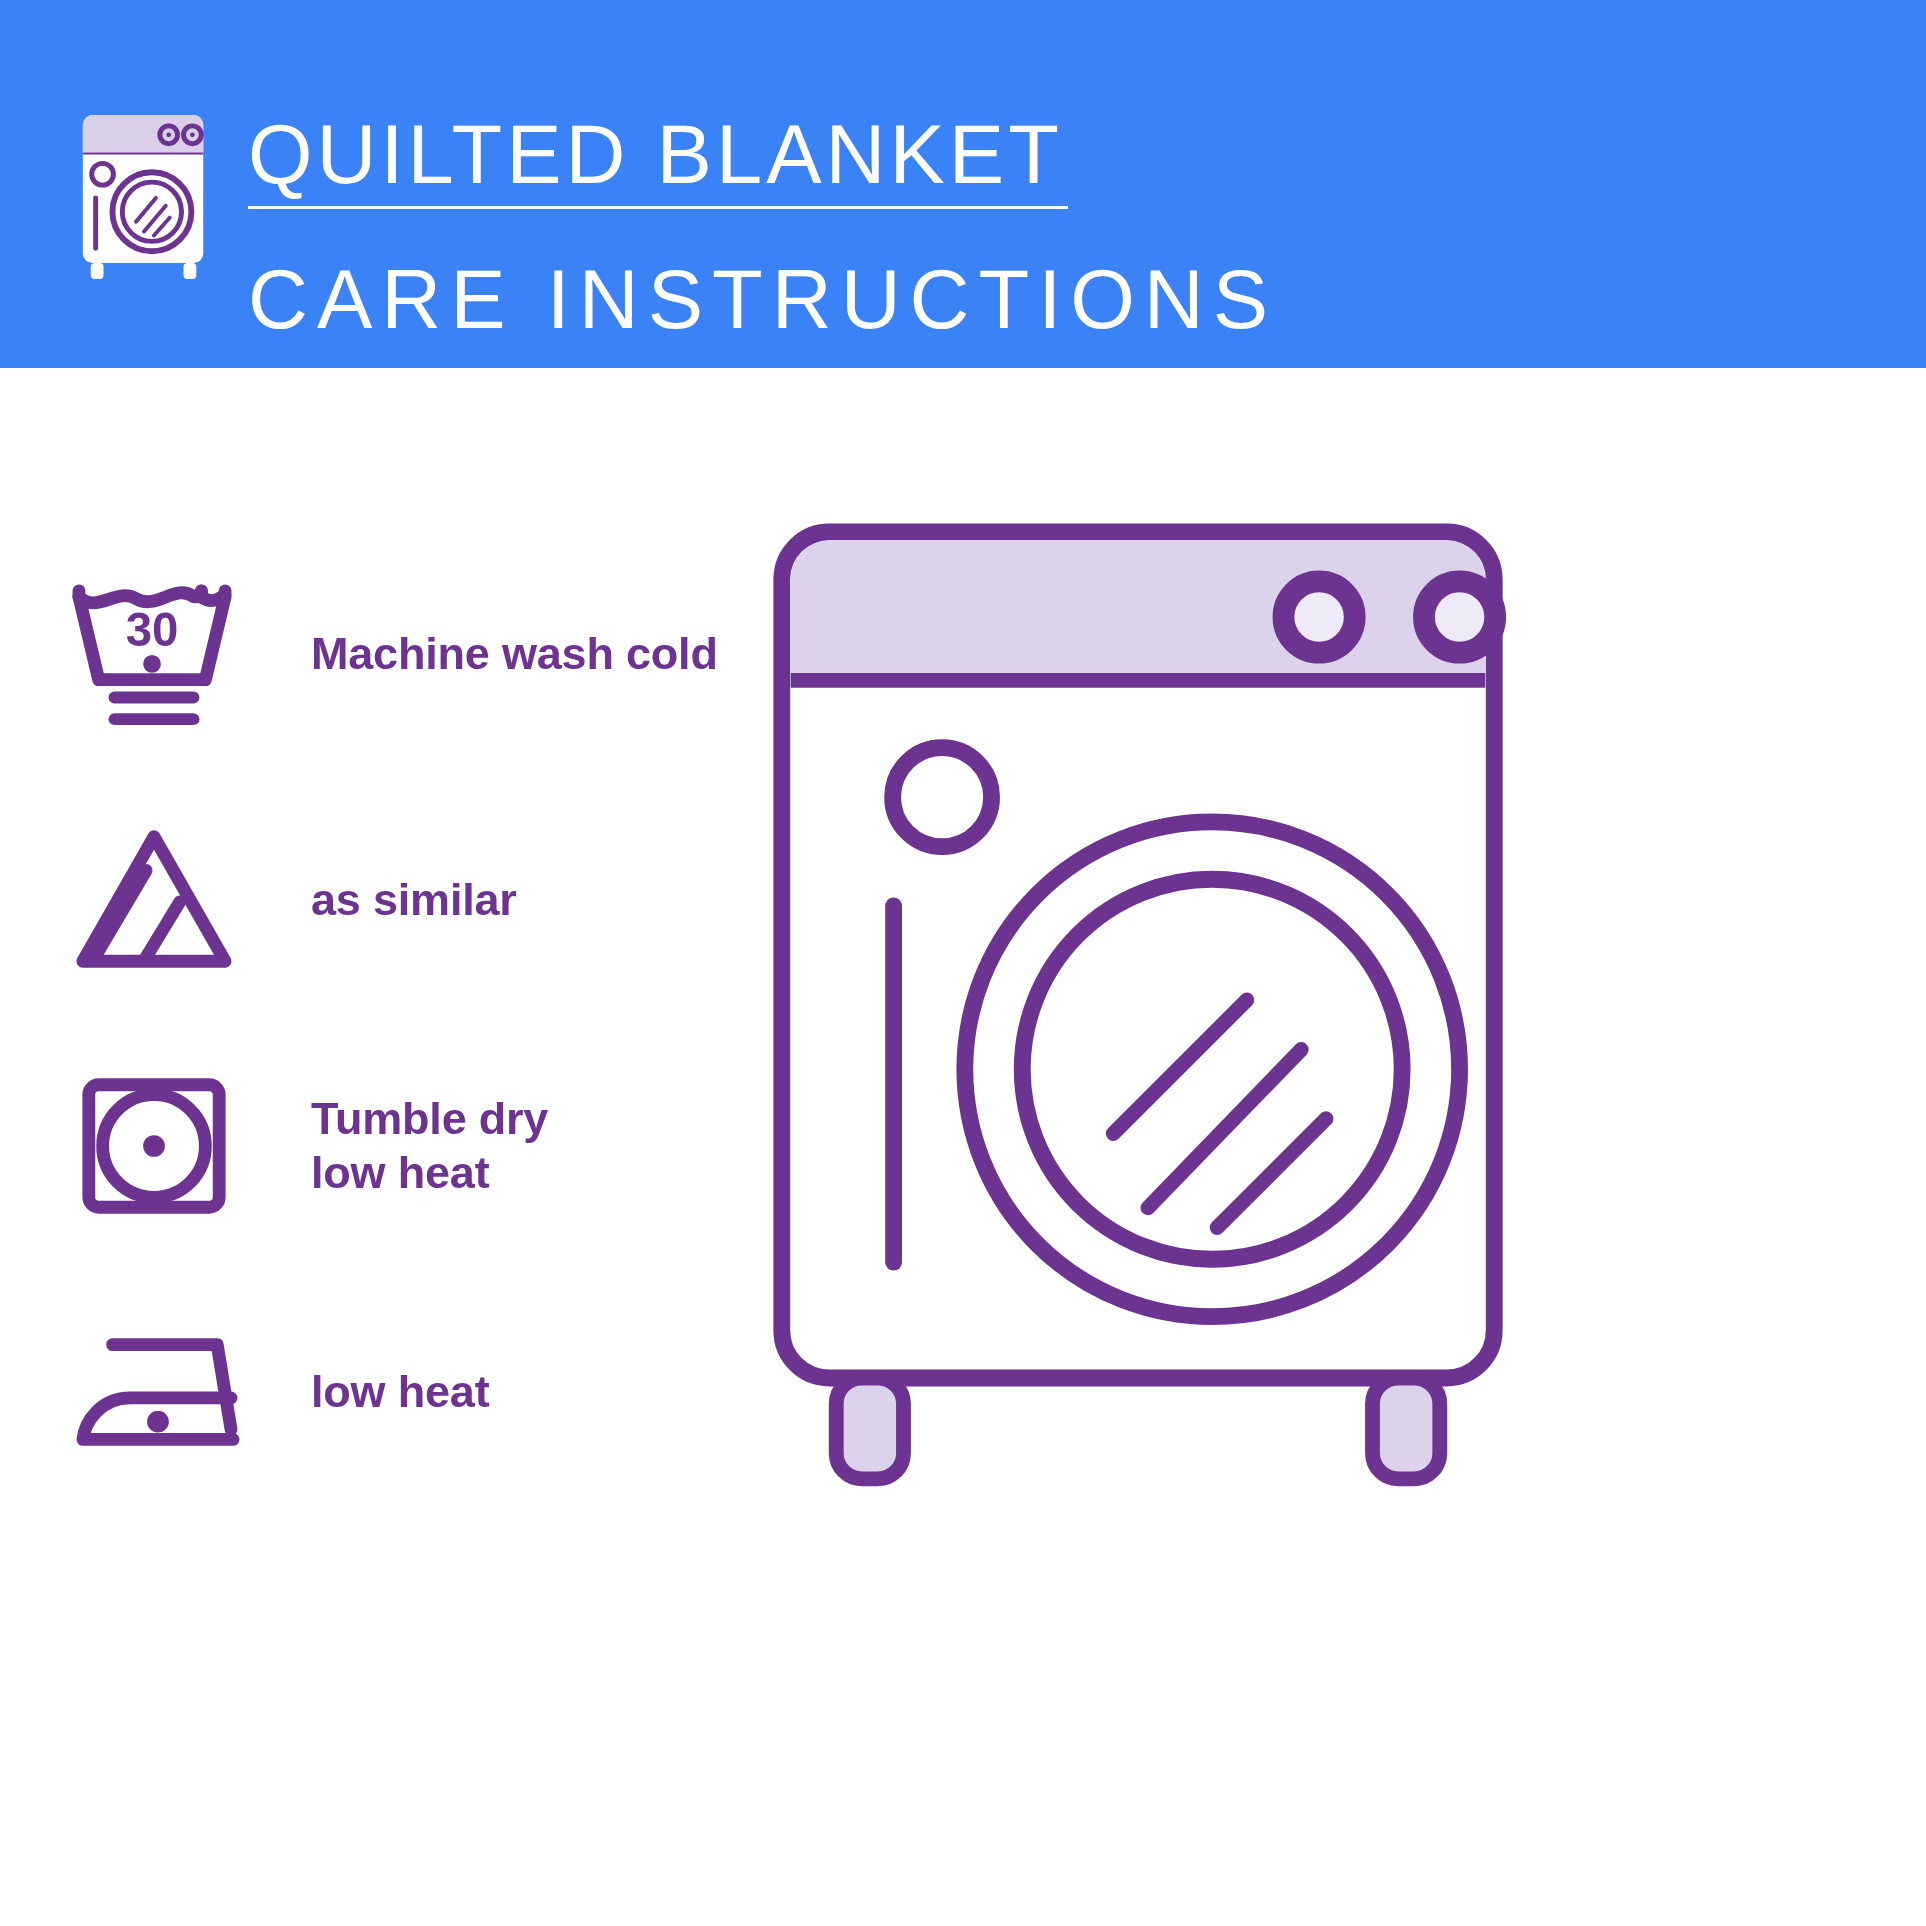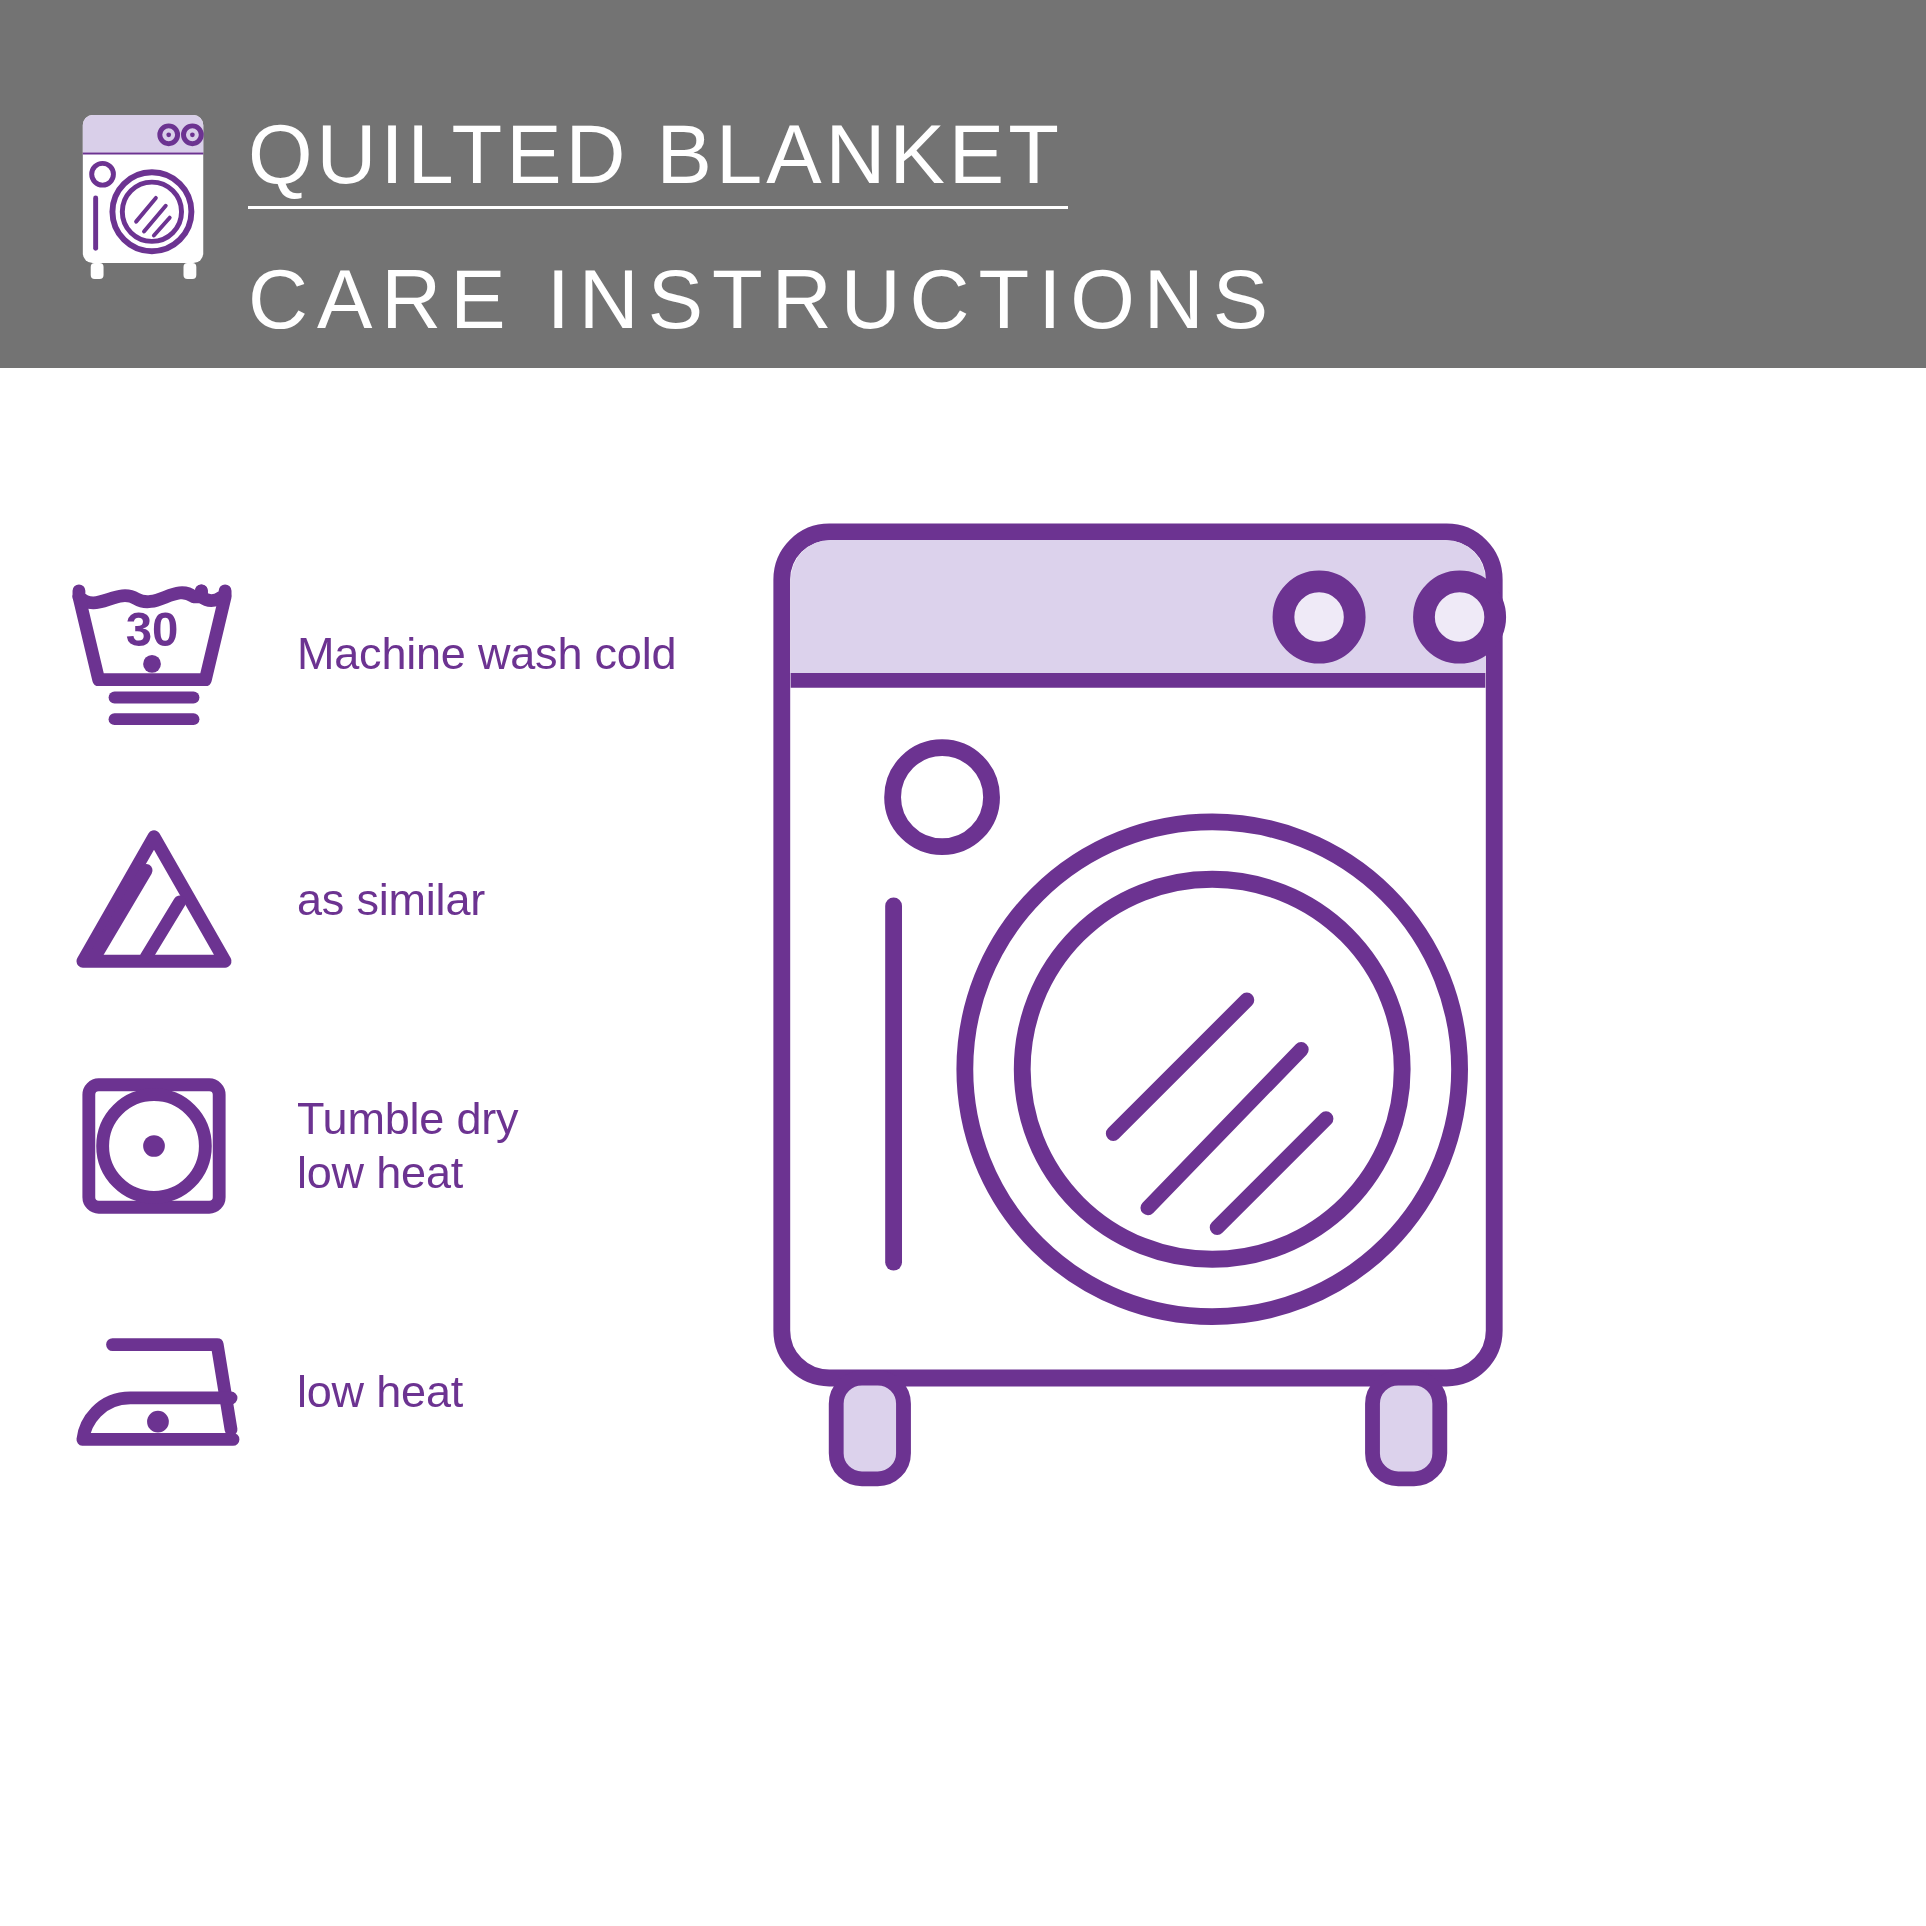--- a/index.html
+++ b/index.html
@@ -15,21 +15,21 @@
     position: relative;
   }
 
   
   #header-band {
     position: absolute;
     left: 0;
     top: 0;
     width: 1927px;
     height: 368px;
-    background: #737373;
+    background: #3b82f6;
     box-sizing: border-box;
   }
   #header-inner {
     position: absolute;
     left: 69px;
     top: 107px;
     display: flex;
     align-items: flex-start;
   }
   #header-logo {
@@ -84,22 +84,22 @@
     width: 198px;
     height: 174px;
     display: flex;
     align-items: center;
     justify-content: flex-start;
   }
   .care-label {
     color: #6C3391;
     font-size: 45px;
     line-height: 54px;
-    font-weight: 400;
-    margin-left: 32px;
+    font-weight: 700;
+    margin-left: 46px;
     letter-spacing: -0.2px;
   }
   .care-label .ln { display: block; }
 
   
   #washer-illustration {
     position: absolute;
     left: 762px;
     top: 510px;
     width: 752px;

